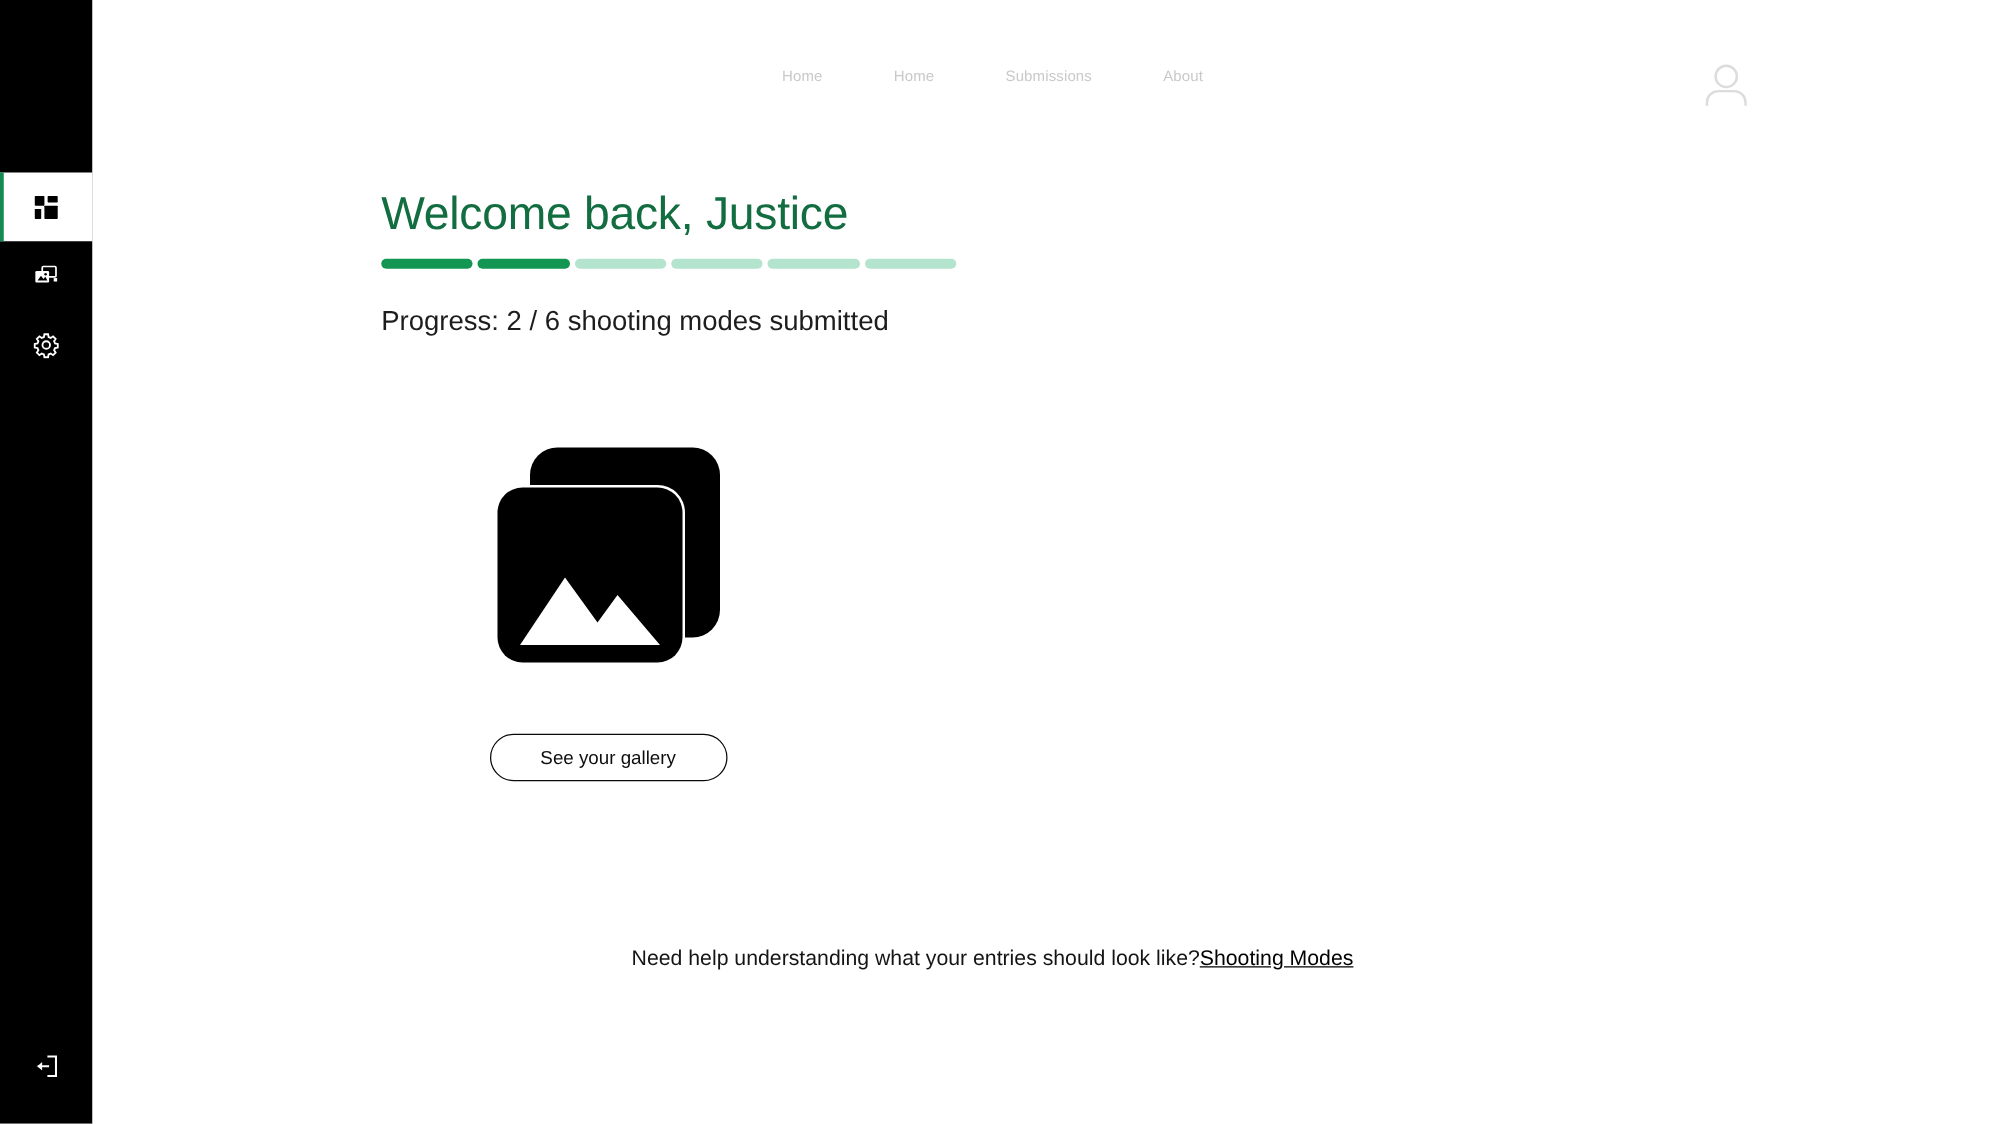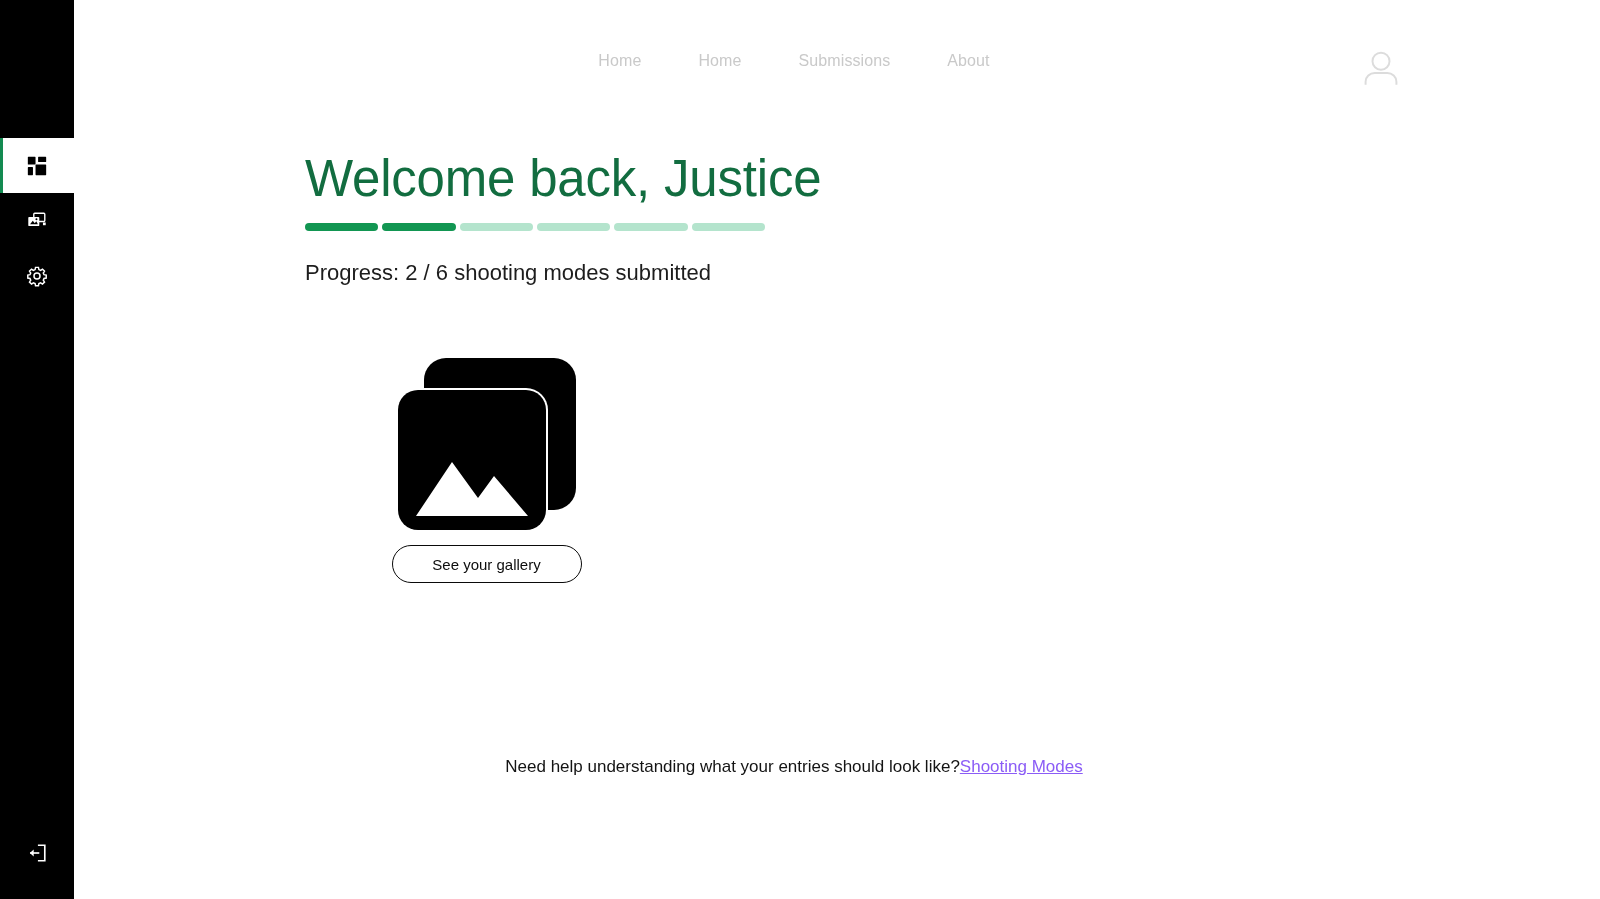--- a/index.html
+++ b/index.html
@@ -67,38 +67,38 @@
     width: 1526px; height: 116px;
   }
   .nav-links {
     position: absolute; left: 0; top: 0; width: 1440px;
     display: flex; justify-content: center; align-items: center;
     gap: 57px;
     height: 116px;
     padding-top: 6px;
   }
   .nav-link {
-    font-size: 16px;
+    font-size: 12px;
     color: #c9c9c9;
     letter-spacing: .1px;
     text-decoration: none;
     cursor: pointer;
     white-space: nowrap;
   }
   .avatar-btn {
     position: absolute; right: 196px; top: 46px;
     width: 46px; height: 46px; cursor: pointer;
   }
   .avatar-btn svg { display: block; width: 100%; height: 100%; }
 
   
   .hero { position: absolute; left: 231px; top: 150px; }
   .hero h1 {
     margin: 0;
-    font-size: 51px;
+    font-size: 37px;
     font-weight: 400;
     color: #126d40;
     letter-spacing: -0.2px;
     line-height: 1.15;
   }
   .progress-track {
     margin-top: 14px;
     display: flex; gap: 4px;
     width: 460px;
   }
@@ -124,20 +124,21 @@
   .card {
     width: 363px;
     display: flex; flex-direction: column; align-items: center;
   }
   .card-art {
     height: 200px;
     display: flex; align-items: center; justify-content: center;
   }
   .card-art svg { display: block; }
   .card-btn {
+    margin-top: 42px;
     height: 38px;
     min-width: 190px;
     padding: 0 26px;
     border: 1.4px solid #0a0a0a;
     border-radius: 21px;
     background: #ffffff;
     color: #0d0d0d;
     font-family: "Liberation Sans", sans-serif;
     font-size: 15px;
     line-height: 1;
@@ -149,21 +150,21 @@
   
   .help {
     position: absolute; left: 0; top: 757px;
     width: 1440px;
     text-align: center;
     font-size: 17px;
     color: #141414;
   }
   .help .txt { }
   .help a {
-    color: #8b5cf6;
+    color: #000000;
     text-decoration: underline;
     cursor: pointer;
   }
 </style>
 </head>
 <body>
 
 <div class="app">
 
   <div class="sidebar">

